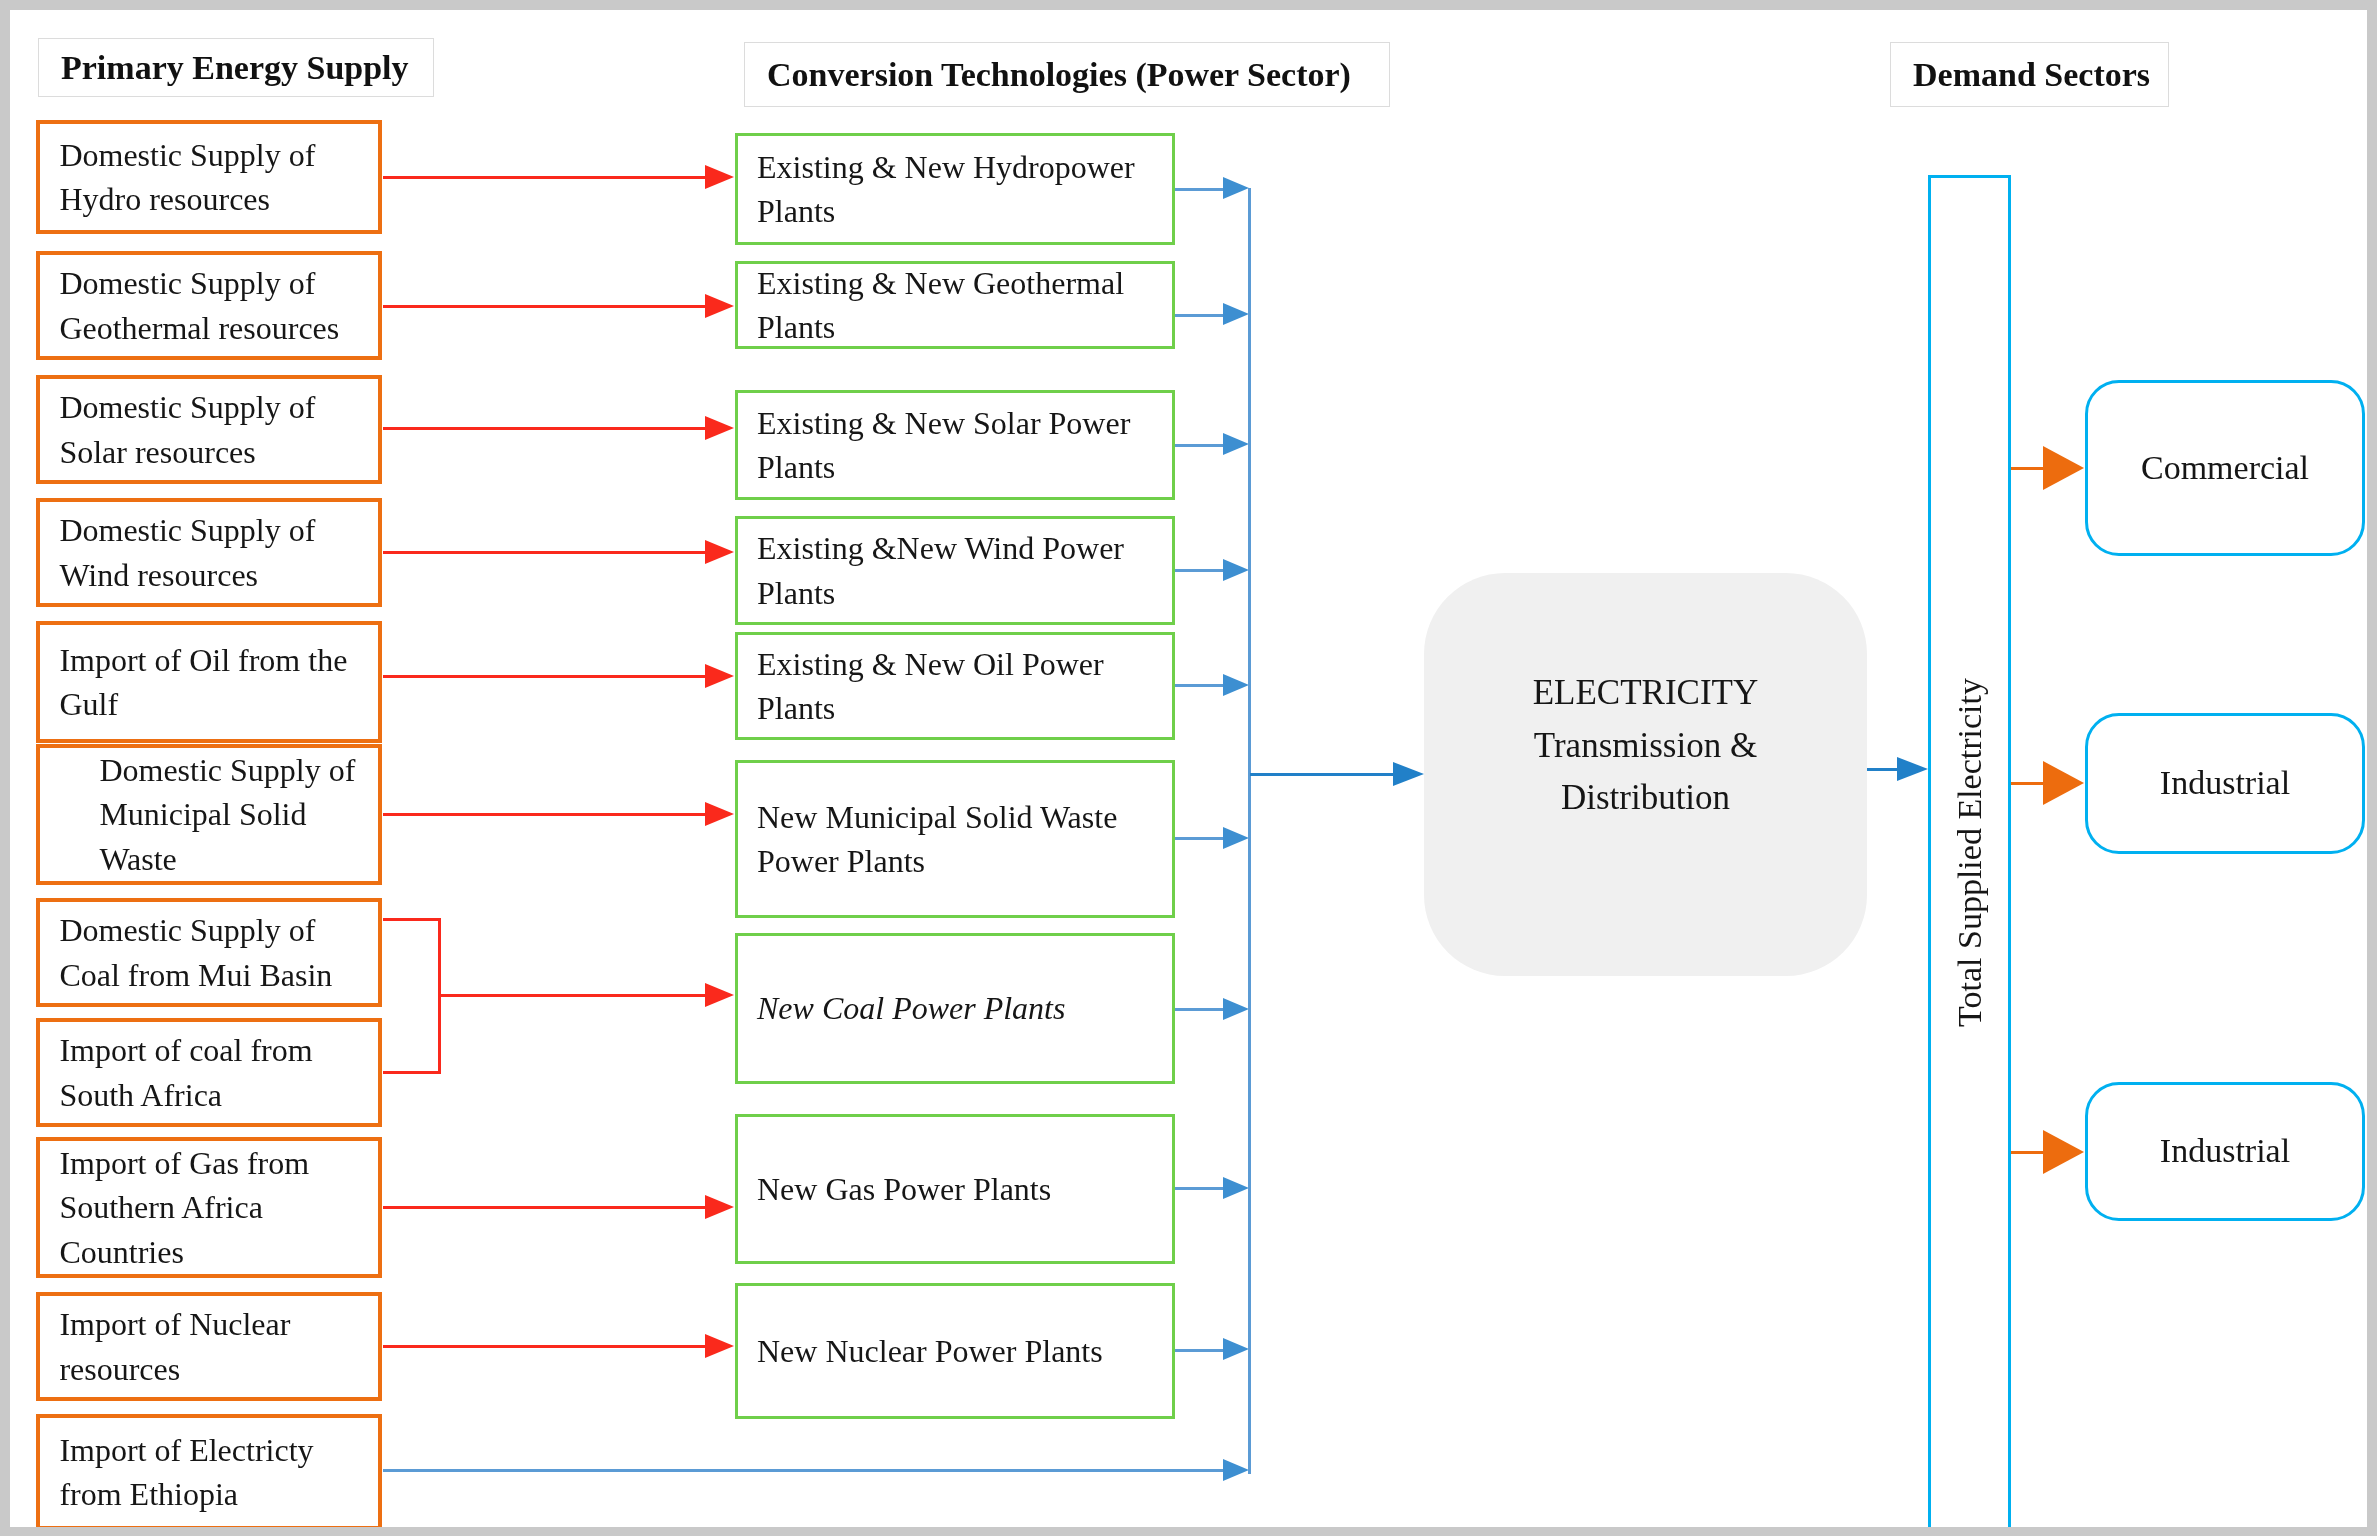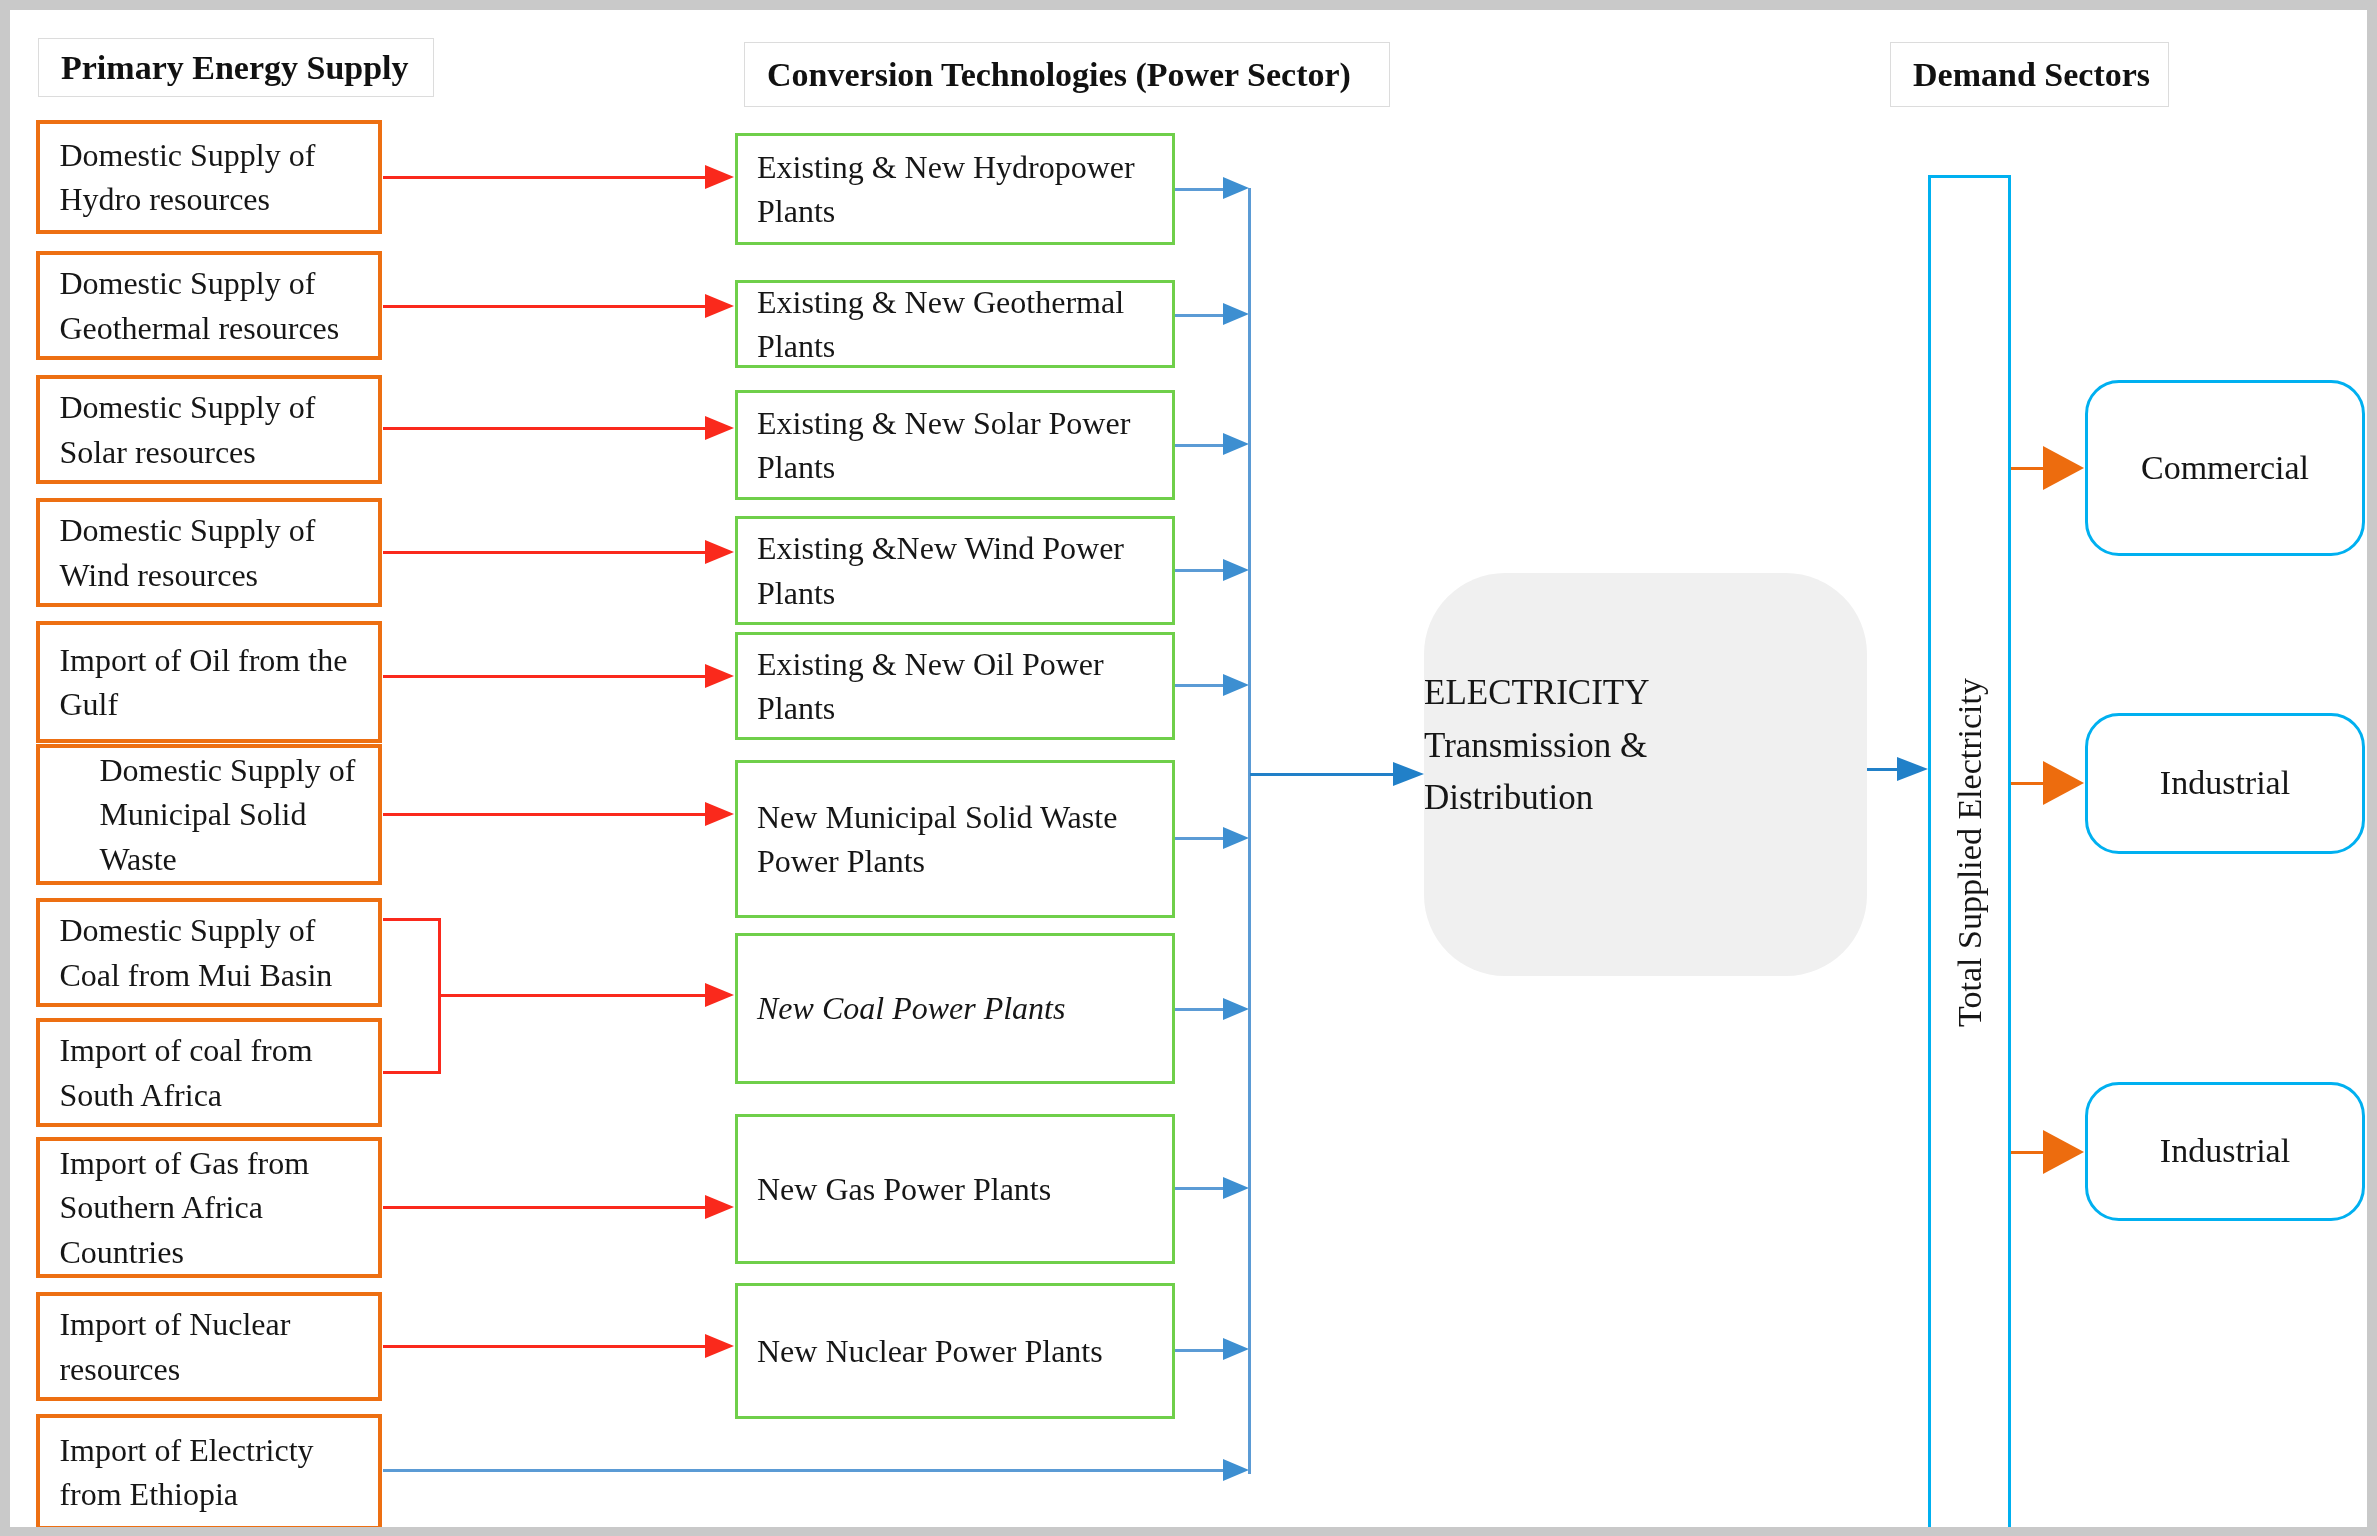--- a/index.html
+++ b/index.html
@@ -10,21 +10,21 @@
        display:flex;align-items:center;padding-left:22px;font-weight:bold;font-size:34px;color:#111;}
   .box{position:absolute;box-sizing:border-box;background:#ffffff;display:flex;align-items:center;
        font-size:32px;line-height:1.38;color:#161616;}
   .box .lbl{padding:4.4px 13.2px 4.4px 19px;}
   .sup{left:26.4px;width:346px;border:4.4px solid #ed6f12;}
   .con{left:725px;width:440px;border:3.7px solid #6fcf4a;}
   .dem{left:2075px;width:280px;border:3.7px solid #00b0f0;border-radius:34px;
        justify-content:center;font-size:34px;}
   .dem .lbl{padding:0;}
   .hub{position:absolute;left:1414px;top:563px;width:443px;height:403px;background:#f0f0f0;
-       border-radius:81px;display:flex;flex-direction:column;align-items:flex-start;
+       border-radius:81px;display:flex;flex-direction:column;align-items:center;
        padding-top:94px;box-sizing:border-box;font-size:35px;line-height:1.5;color:#161616;text-align:center;}
   .bus{position:absolute;left:1918px;top:165px;width:83px;height:1355px;box-sizing:border-box;
        border:3.7px solid #00b0f0;background:#ffffff;display:flex;align-items:center;justify-content:center;}
   .bus .vtext{writing-mode:vertical-rl;transform:rotate(180deg);font-size:34px;color:#161616;white-space:nowrap;}
   .hline,.vline{position:absolute;}
   .hline{height:2.9px;}
   .vline{width:2.9px;}
   .c-red{background:#fa291c;}
   .c-blue{background:#5b9bd5;}
   .c-bluedark{background:#2180c8;}
@@ -80,21 +80,21 @@
   <div class="box sup" style="top:1282px;height:109px;">
     <span class="lbl">Import of Nuclear resources</span>
     </div>
   <div class="box sup" style="top:1404px;height:116px;">
     <span class="lbl">Import of Electricty from Ethiopia</span>
     </div>
 
   <div class="box con" style="top:123px;height:112px;">
     <span class="lbl">Existing &amp; New Hydropower Plants</span>
     </div>
-  <div class="box con" style="top:251px;height:88px;margin-top:19px;">
+  <div class="box con" style="top:251px;height:88px;">
     <span class="lbl">Existing &amp; New Geothermal Plants</span>
     </div>
   <div class="box con" style="top:380px;height:110px;">
     <span class="lbl">Existing &amp; New Solar Power Plants</span>
     </div>
   <div class="box con" style="top:506px;height:109px;">
     <span class="lbl">Existing &amp;New Wind Power Plants</span>
     </div>
   <div class="box con" style="top:622px;height:108px;">
     <span class="lbl">Existing &amp; New Oil Power Plants</span>

